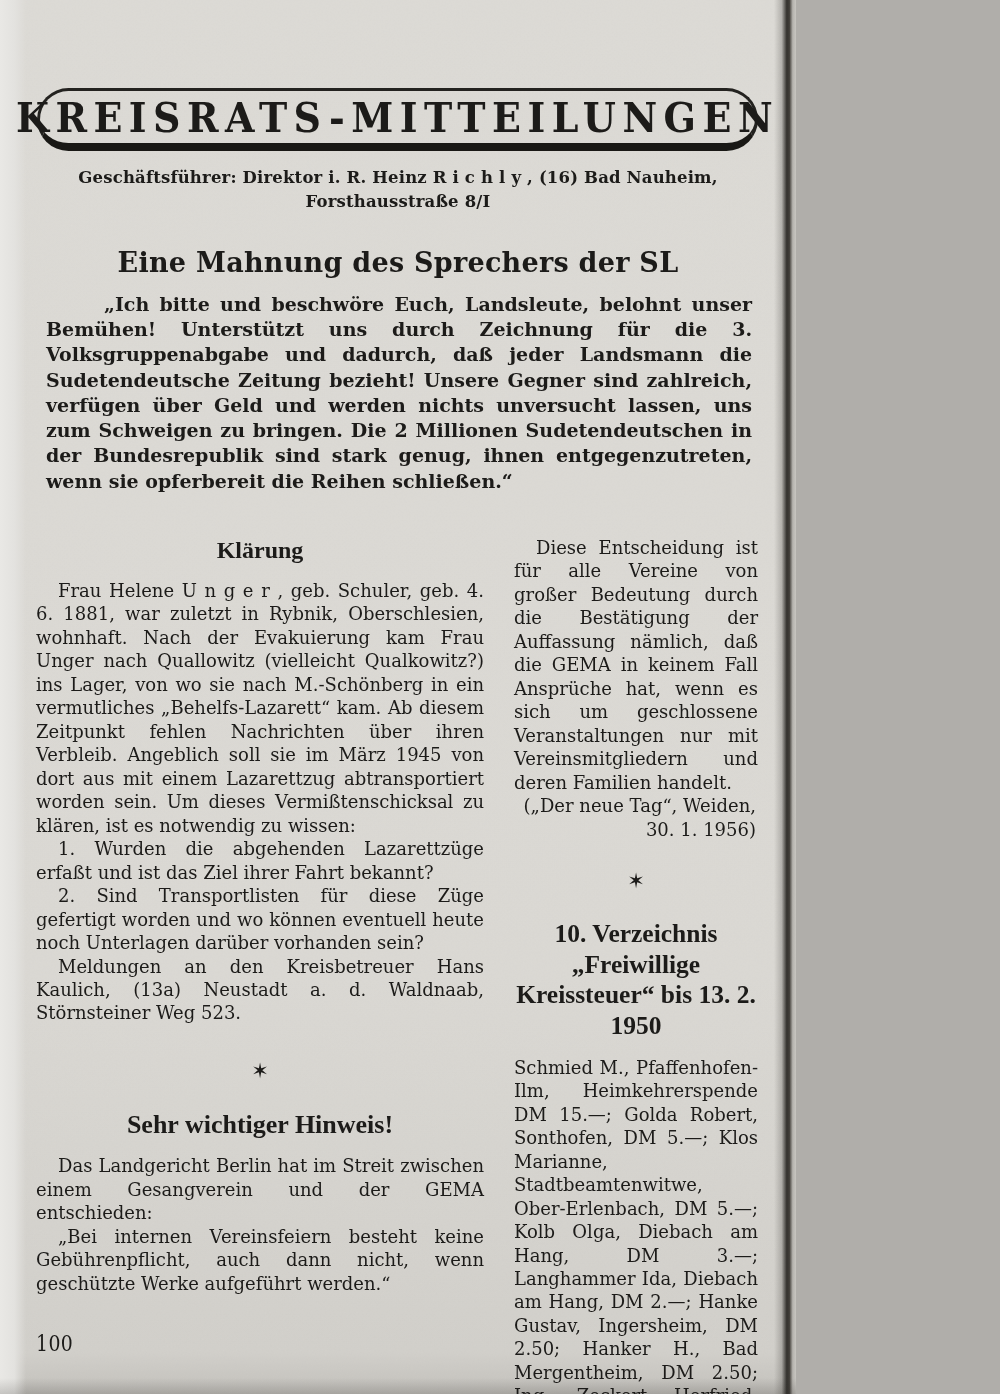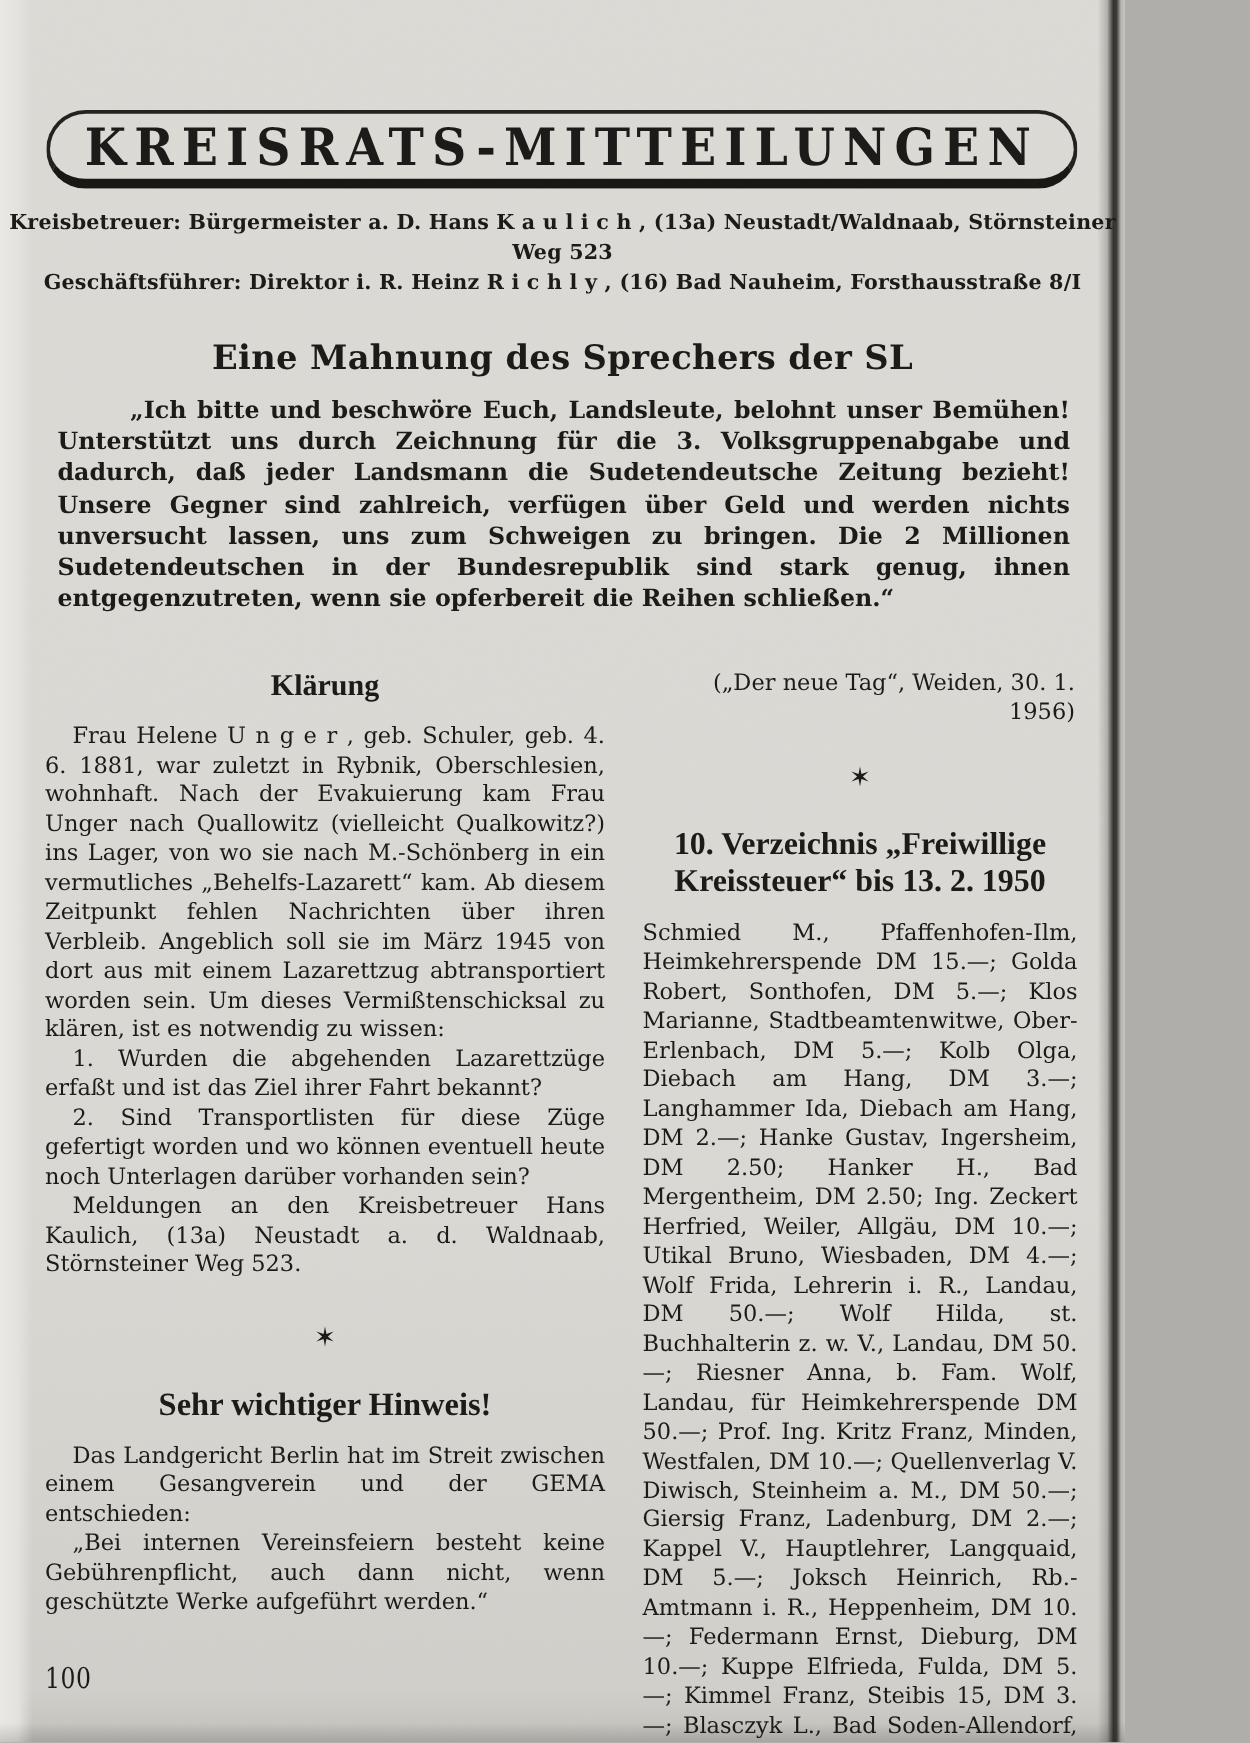--- a/index.html
+++ b/index.html
@@ -4,21 +4,21 @@
 <style>
   html,body{margin:0;padding:0;}
   body{
     width:1000px;height:1394px;
     font-family:"DejaVu Serif","Liberation Serif",serif;
     background:#b0aeaa;
     overflow:hidden;
   }
   .page{
     position:relative;
-    width:900px;height:1394px;
+    width:796px;height:1394px;
     background:linear-gradient(180deg,#dddbd6 0%,#dbd9d4 70%,#d2d0cb 97%,#c3c1bc 100%);
     color:#1c1b19;
     overflow:hidden;
   }
   
   .edge-left{
     position:absolute;left:0;top:0;bottom:0;width:26px;
     background:linear-gradient(90deg,#e9e8e5 0%,#e3e2df 55%,rgba(227,226,223,0) 100%);
     z-index:3;
   }
@@ -144,21 +144,20 @@
   <div class="edge-left"></div>
   <div class="edge-right"></div>
   <div class="edge-bottom"></div>
 
   <div class="content">
 
     <div class="mast-box">
       <div class="mast-title">KREISRATS-MITTEILUNGEN</div>
     </div>
     <div class="mast-lines">
-      <div>Kreisbetreuer: Bürgermeister a. D. Hans K a u l i c h ,  (13a) Neustadt/Waldnaab, Störnsteiner Weg 523</div>
       <div>Geschäftsführer: Direktor i. R. Heinz R i c h l y ,  (16) Bad Nauheim, Forsthausstraße 8/I</div>
     </div>
 
     <div class="lead-head">Eine Mahnung des Sprechers der SL</div>
     <p class="lead-body">„Ich bitte und beschwöre Euch, Landsleute, belohnt unser Bemühen! Unterstützt uns durch Zeichnung für die 3. Volksgruppenabgabe und dadurch, daß jeder Landsmann die Sudetendeutsche Zeitung bezieht! Unsere Gegner sind zahlreich, verfügen über Geld und werden nichts unversucht lassen, uns zum Schweigen zu bringen. Die 2 Millionen Sudetendeutschen in der Bundesrepublik sind stark genug, ihnen entgegenzutreten, wenn sie opferbereit die Reihen schließen.“</p>
 
     <div class="cols">
 
       <div class="col">
         <div class="sec-head h-klaerung">
@@ -170,20 +169,21 @@
         <p class="para indent">Meldungen an den Kreisbetreuer Hans Kaulich, (13a) Neustadt a. d. Waldnaab, Störnsteiner Weg 523.</p>
 
         <div class="star">✶</div>
 
         <div class="sec-head h-hinweis">Sehr wichtiger Hinweis!</div>
         <p class="para indent first">Das Landgericht Berlin hat im Streit zwischen einem Gesangverein und der GEMA entschieden:</p>
         <p class="para indent">„Bei internen Vereinsfeiern besteht keine Gebührenpflicht, auch dann nicht, wenn geschützte Werke aufgeführt werden.“</p>
       </div>
 
       <div class="col">
+        <p class="para indent">Diese Entscheidung ist für alle Vereine von großer Bedeutung durch die Bestätigung der Auffassung nämlich, daß die GEMA in keinem Fall Ansprüche hat, wenn es sich um geschlossene Veranstaltungen nur mit Vereinsmitgliedern und deren Familien handelt.</p>
         <div class="source-line">(„Der neue Tag“, Weiden, 30. 1. 1956)</div>
 
         <div class="star star-r">✶</div>
 
         <div class="sec-head h-verzeichnis">
           <div>10. Verzeichnis „Freiwillige</div>
           <div>Kreissteuer“ bis 13. 2. 1950</div>
         </div>
         <p class="para first">Schmied M., Pfaffenhofen-Ilm, Heimkehrerspende DM 15.—; Golda Robert, Sonthofen, DM 5.—; Klos Marianne, Stadtbeamtenwitwe, Ober-Erlenbach, DM 5.—; Kolb Olga, Diebach am Hang, DM 3.—; Langhammer Ida, Diebach am Hang, DM 2.—; Hanke Gustav, Ingersheim, DM 2.50; Hanker H., Bad Mergentheim, DM 2.50; Ing. Zeckert Herfried, Weiler, Allgäu, DM 10.—; Utikal Bruno, Wiesbaden, DM 4.—; Wolf Frida, Lehrerin i. R., Landau, DM 50.—; Wolf Hilda, st. Buchhalterin z. w. V., Landau, DM 50.—; Riesner Anna, b. Fam. Wolf, Landau, für Heimkehrerspende DM 50.—; Prof. Ing. Kritz Franz, Minden, Westfalen, DM 10.—; Quellenverlag V. Diwisch, Steinheim a. M., DM 50.—; Giersig Franz, Ladenburg, DM 2.—; Kappel V., Hauptlehrer, Langquaid, DM 5.—; Joksch Heinrich, Rb.-Amtmann i. R., Heppenheim, DM 10.—; Federmann Ernst, Dieburg, DM 10.—; Kuppe Elfrieda, Fulda, DM 5.—; Kimmel Franz, Steibis 15, DM 3.—; Blasczyk L., Bad Soden-Allendorf, DM</p>
       </div>

